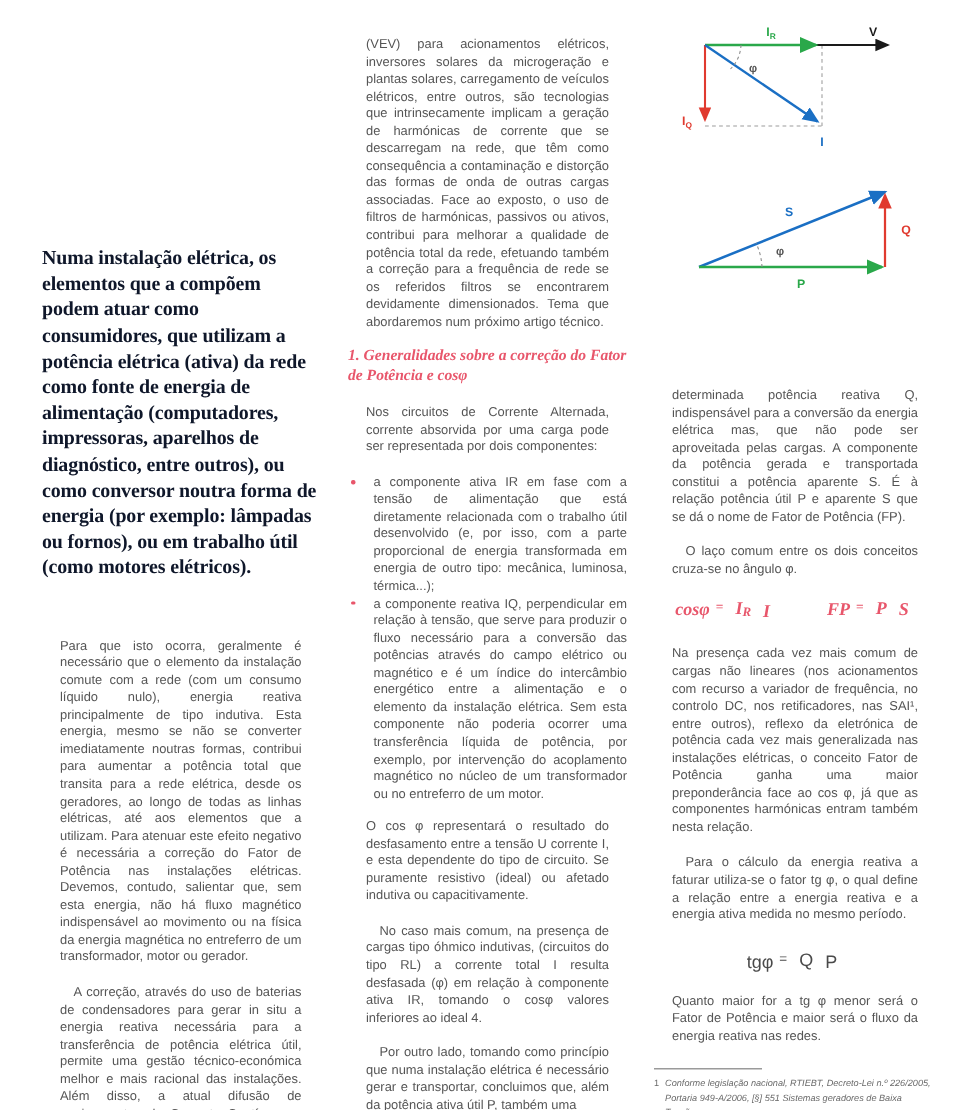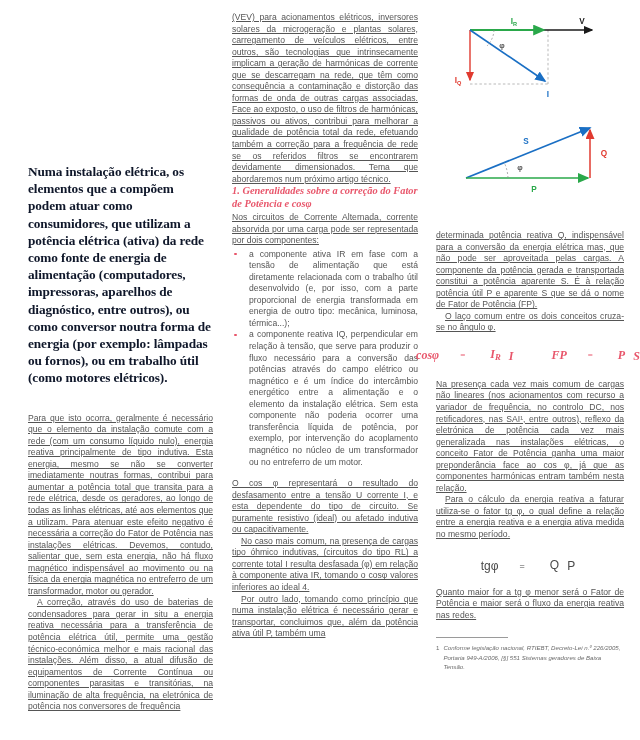--- a/index.html
+++ b/index.html
@@ -30,21 +30,21 @@
   .col-mid {
     position: absolute;
     left: 232px;
     top: 12px;
     width: 186px;
     height: 712px;
   }
   .col-right {
     position: absolute;
     left: 436px;
-    top: 12px;
+    top: 28px;
     width: 188px;
     height: 712px;
   }
 
   
   .lead {
     color: #0f172a;
     font-family: "Liberation Serif", serif;
     font-size: 13.3px;
     line-height: 17.2px;
@@ -53,22 +53,21 @@
     padding-top: 155px;
     letter-spacing: -0.1px;
   }
 
   
   .body-text {
     font-size: 8.6px;
     line-height: 11.55px;
     text-align: justify;
     color: #555555;
-    margin: 0;
-    text-decoration: underline;
+    margin: 12px;
   }
   .body-text + .body-text { text-indent: 9px; }
   .gap-before { margin-top: 10px; }
   .gap-before-lg { margin-top: 15px; }
   .no-indent { text-indent: 0; }
 
   .left-body { padding-top: 26px; }
 
   
   .sec-head {
@@ -114,22 +113,22 @@
     align-items: center;
     gap: 34px;
     color: #e8566b;
     font-family: "Liberation Serif", serif;
     font-style: italic;
     font-weight: 700;
     margin: 14px 0 16px 0;
   }
   .formula {
     display: flex;
-    align-items: center;
-    gap: 20px;
+    align-items: flex-start;
+    gap: 3px;
     font-size: 12px;
   }
   .formula .eq { font-style: normal; font-size: 9px; padding: 0 1px;}
   .frac {
     display: inline-flex;
     flex-direction: row;
     align-items: center;
     line-height: 1.05;
   }
   .frac .num { padding: 0 4px 1px 4px; font-size: 12px; }

